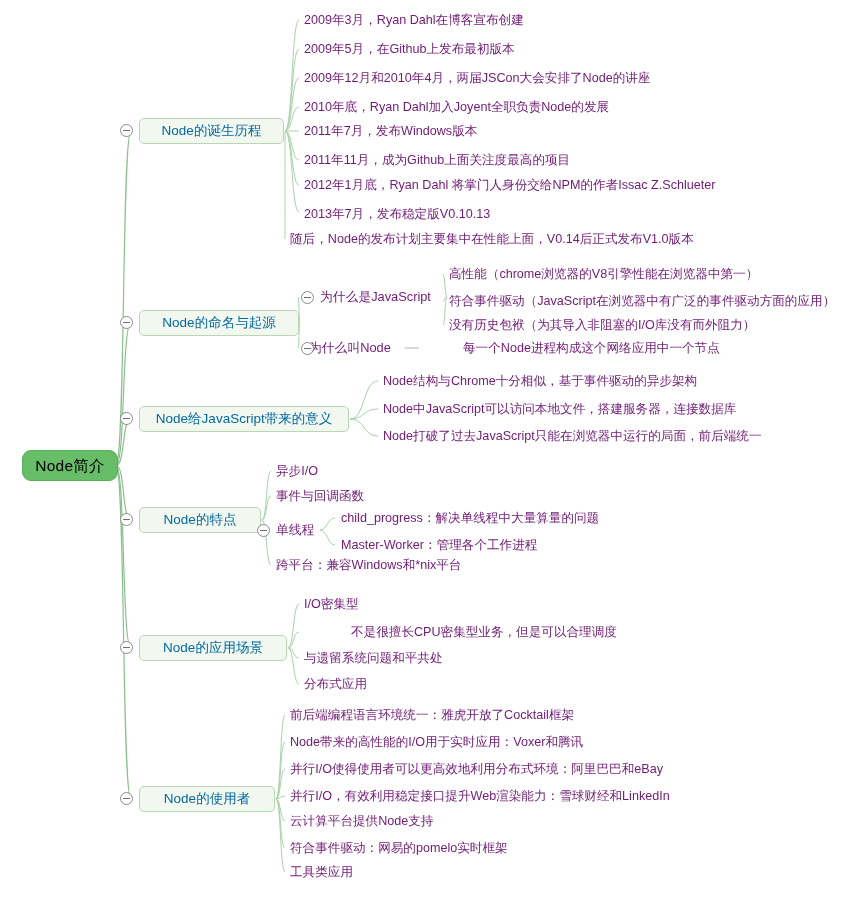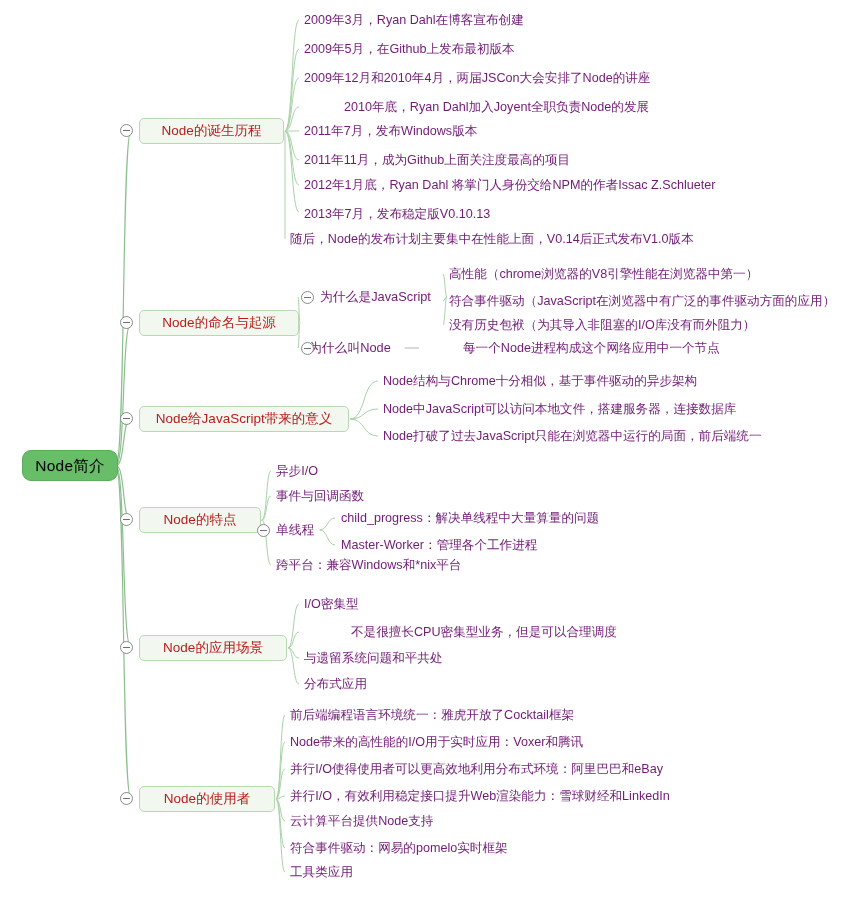--- a/index.html
+++ b/index.html
@@ -67,21 +67,21 @@
     cursor: default;
   }
 
   
   .branch-node {
     position: absolute;
     box-sizing: border-box;
     background: #f2f8f0;
     border: 1px solid #b8d8b4;
     border-radius: 5px;
-    color: #b91c1c;
+    color: #0369a1;
     font-size: 13.5px;
     line-height: 1;
     display: flex;
     align-items: center;
     justify-content: center;
     padding: 0 10px;
     cursor: default;
   }
 
   
@@ -166,21 +166,21 @@
       <path d="M 276 799 C 280.95 799, 280.05 848, 285 848" class="twig"></path>
       <path d="M 276 799 C 280.95 799, 280.05 872, 285 872" class="twig"></path>
     </svg>
   <div id="node-layer">
       <div class="root-node" style="left: 22px; top: 450px; width: 96px; height: 31px;">Node简介</div>
       <div class="branch-node" style="left: 139px; top: 118px; width: 145px; height: 26px;">Node的诞生历程</div>
       <div class="toggle" style="left: 120px; top: 124px;"></div>
       <div class="text-node" style="left: 304px; top: 13.5px;">2009年3月，Ryan Dahl在博客宣布创建</div>
       <div class="text-node" style="left: 304px; top: 42.5px;">2009年5月，在Github上发布最初版本</div>
       <div class="text-node" style="left: 304px; top: 71.5px;">2009年12月和2010年4月，两届JSCon大会安排了Node的讲座</div>
-      <div class="text-node" style="left: 304px; top: 100.5px; margin-left: 40px;">2010年底，Ryan Dahl加入Joyent全职负责Node的发展</div>
+      <div class="text-node" style="left: 304px; top: 100.5px;">2010年底，Ryan Dahl加入Joyent全职负责Node的发展</div>
       <div class="text-node" style="left: 304px; top: 124.5px;">2011年7月，发布Windows版本</div>
       <div class="text-node" style="left: 304px; top: 153.5px;">2011年11月，成为Github上面关注度最高的项目</div>
       <div class="text-node" style="left: 304px; top: 178.5px;">2012年1月底，Ryan Dahl 将掌门人身份交给NPM的作者Issac Z.Schlueter</div>
       <div class="text-node" style="left: 304px; top: 208px;">2013年7月，发布稳定版V0.10.13</div>
       <div class="text-node" style="left: 290px; top: 232.5px;">随后，Node的发布计划主要集中在性能上面，V0.14后正式发布V1.0版本</div>
       <div class="branch-node" style="left: 139px; top: 310px; width: 160px; height: 26px;">Node的命名与起源</div>
       <div class="toggle" style="left: 120px; top: 316px;"></div>
       <div class="text-node sub" style="left: 320px; top: 290.5px;">为什么是JavaScript</div>
       <div class="toggle" style="left: 301px; top: 291px;"></div>
       <div class="text-node" style="left: 449px; top: 267.5px;">高性能（chrome浏览器的V8引擎性能在浏览器中第一）</div>

